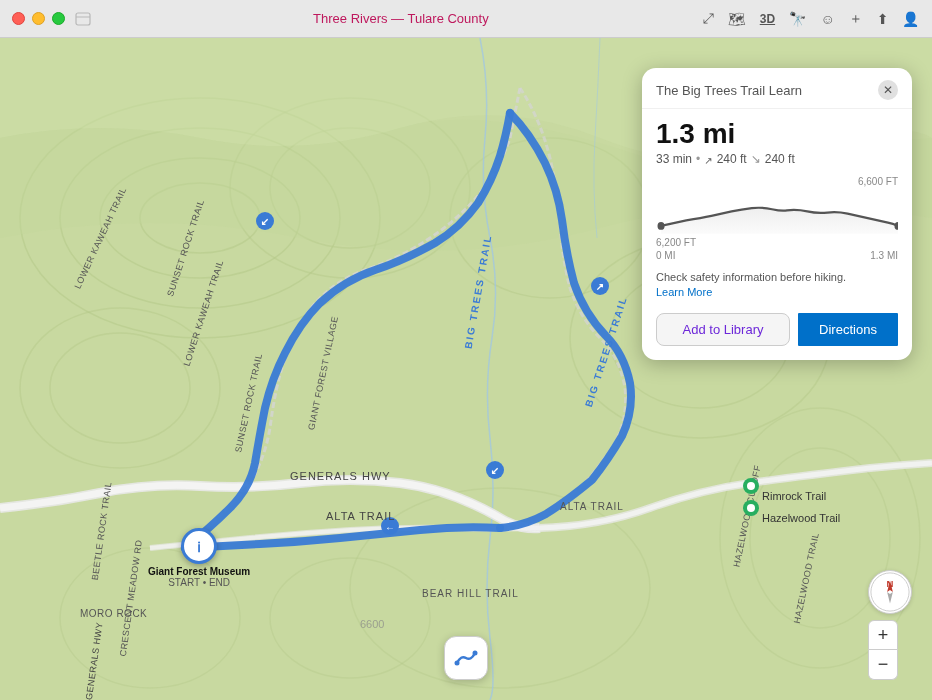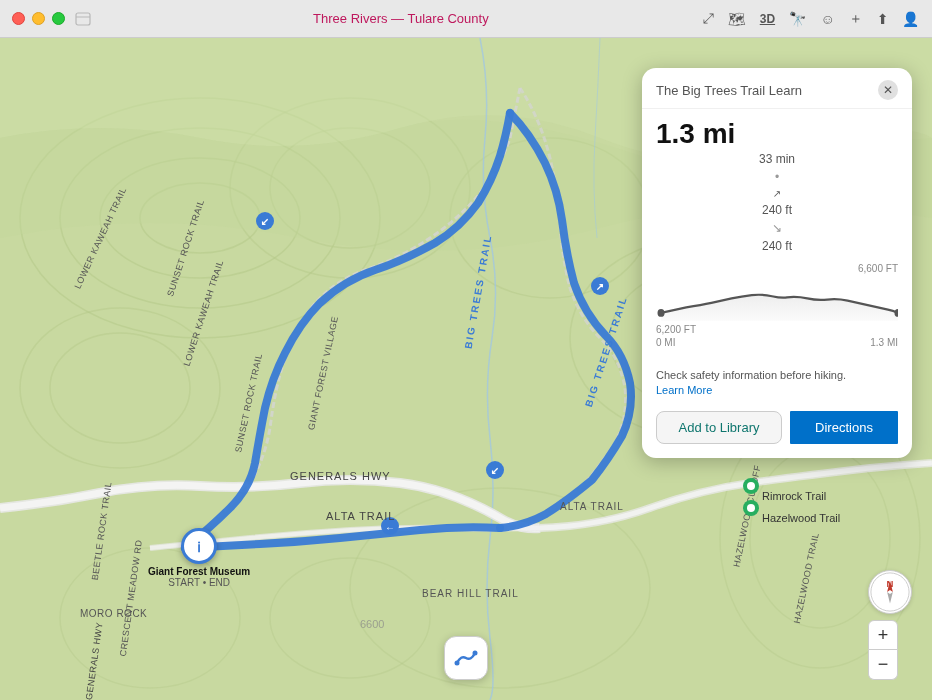--- a/index.html
+++ b/index.html
@@ -104,23 +104,22 @@
       font-size: 28px;
       font-weight: 700;
       color: #111;
       line-height: 1.1;
     }
     .card-stats {
       font-size: 12px;
       color: #555;
       margin-top: 2px;
       display: flex;
-      align-items: center;
+      align-items: flex-end;
       gap: 4px;
-      flex-direction: column;
     }
     .card-stats .sep { color: #999; }
     .elevation-chart {
       margin: 10px 0 4px;
       position: relative;
     }
     .chart-wrapper {
       width: 100%;
       height: 50px;
       position: relative;
@@ -132,42 +131,42 @@
     .chart-axis-labels {
       display: flex;
       justify-content: space-between;
       font-size: 10px;
       color: #888;
       margin-top: 2px;
     }
     .safety-note {
       font-size: 11px;
       color: #555;
-      margin-top: 20px;
+      margin-top: 9px;
       line-height: 1.4;
     }
     .safety-link {
       color: #0070c9;
       text-decoration: none;
       font-size: 11px;
     }
     .card-actions {
       display: flex;
       gap: 8px;
       margin-top: 12px;
     }
     .btn-library {
       flex: 1;
-      padding: 8px 8px;
+      padding: 8px 16px;
       border: 1px solid #ccc;
       border-radius: 8px;
       background: #f5f5f5;
       font-size: 13px;
       font-weight: 500;
-      color: #0f766e;
+      color: #6d28d9;
       cursor: pointer;
     }
     .btn-directions {
       flex: 1;
       padding: 8px 0;
       border: none;
       border-radius: 1px;
       background: #0070c9;
       font-size: 13px;
       font-weight: 500;

